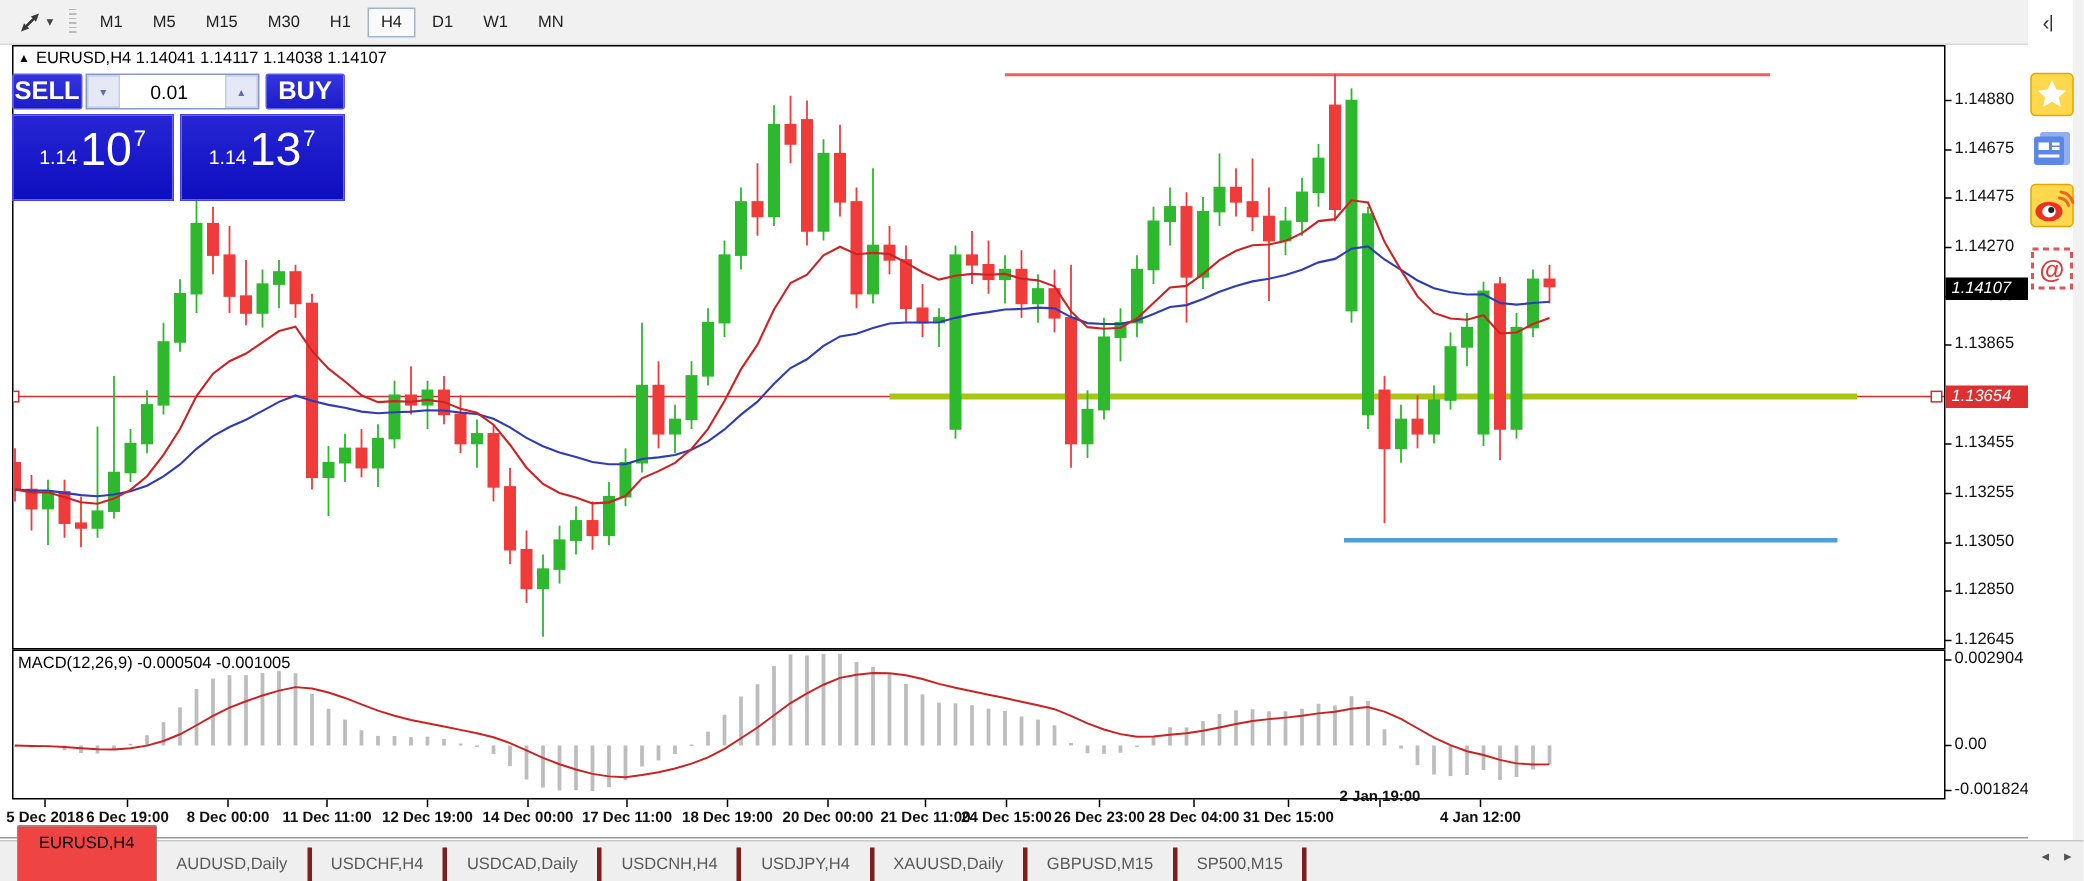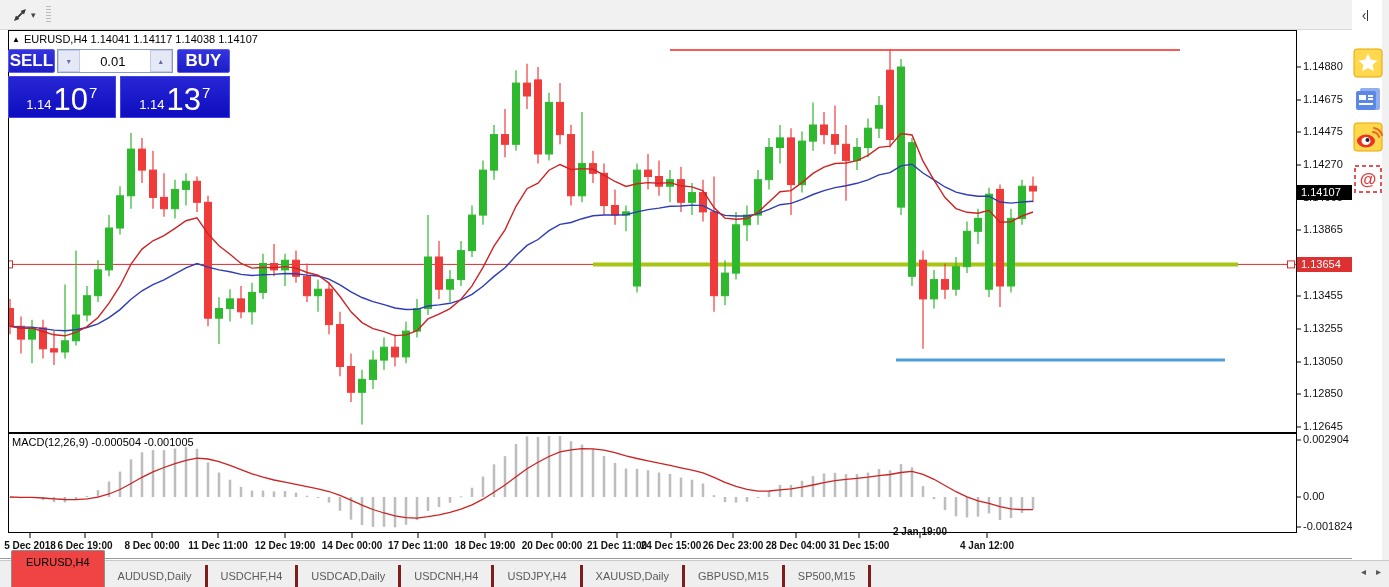--- a/index.html
+++ b/index.html
@@ -12,38 +12,38 @@
   .grip{width:5px;height:18px;margin:0 7px 0 6px;background:repeating-linear-gradient(#bbb,#bbb 1px,#f1f1f1 1px,#f1f1f1 3px);}
   .tf{border:1px solid transparent;background:transparent;font-family:inherit;font-size:11px;color:#222;
     padding:3px 8px;margin-right:2px;cursor:pointer;}
   .tf.active{background:#fafafa;border:1px solid #9fb6c8;}
   
   #plot{position:absolute;left:0;top:0;z-index:1;}
   #labels{position:absolute;left:0;top:0;width:1389px;height:587px;z-index:2;pointer-events:none;}
   .pl{position:absolute;font-size:11px;color:#111;white-space:nowrap;}
   .dt{position:absolute;font-size:10px;color:#111;white-space:nowrap;transform:translateX(-50%);font-weight:bold;}
   .badge{position:absolute;width:56px;height:15px;color:#fff;font-size:11px;line-height:15px;
-    padding-left:4px;white-space:nowrap;}
+    padding-left:4px;white-space:nowrap;font-style:italic;}
   #chart-header{position:absolute;left:12px;top:33px;font-size:11px;color:#000;z-index:3;}
   #chart-header .mark{font-size:8px;vertical-align:1px;margin-right:4px;}
   #macd-label{position:absolute;left:12px;top:436px;font-size:11px;color:#000;z-index:3;}
   
   #trade{position:absolute;left:8px;top:49px;width:222px;z-index:4;}
   #trade .row1{display:flex;height:24px;}
   .tbtn{background:linear-gradient(#3535e0,#1d1dc8);border:1px solid #5c5cf0;color:#fff;
     font-size:17px;font-weight:bold;display:flex;align-items:center;justify-content:center;cursor:pointer;}
   #sell-btn{width:49px;border-radius:2px;}
   #buy-btn{width:56px;border-radius:2px;margin-left:4px;}
   #vol-group{display:flex;height:22px;border:1px solid #8899cc;margin-left:2px;}
   .spin{width:20px;background:#e4e9f5;color:#5b6fae;font-size:8px;display:flex;align-items:center;
     justify-content:center;cursor:pointer;border:1px solid #c2cce6;}
   #vol-input{width:62px;border:none;outline:none;font-family:inherit;font-size:13px;text-align:center;padding-right:6px;}
   #trade .row2{display:flex;margin-top:3px;}
   .qbox{background:linear-gradient(#2626d4,#0e0ec0);border:1px solid #4444e4;height:38px;color:#fff;
-    display:flex;align-items:flex-end;justify-content:center;padding-bottom:2px;cursor:pointer;}
+    display:flex;align-items:flex-end;justify-content:center;padding-bottom:18px;cursor:pointer;}
   #bid-box{width:106px;}
   #ask-box{width:109px;margin-left:4px;}
   .qsmall{font-size:13px;margin:0 2px 3px 0;}
   .qbig{font-size:31px;font-weight:500;line-height:30px;}
   .qsup{font-size:15px;margin:0 0 14px 1px;}
   
   #sidebar{position:absolute;left:1352px;top:0;width:37px;height:560px;background:#fff;z-index:5;}
   #sidebar .graystrip{position:absolute;right:0;top:0;width:7px;height:560px;background:#f1f1f1;}
   #collapse-btn{position:absolute;left:2px;top:5px;width:22px;height:20px;color:#333;cursor:pointer;
     font-size:14px;display:flex;align-items:center;justify-content:center;}
@@ -631,20 +631,31 @@
   <div id="arrange-btn">
     <svg width="16" height="16">
       <polygon points="2,14 7.5,12 4,8.5" fill="#3a3a3a"></polygon>
       <line x1="5" y1="11" x2="10" y2="6" stroke="#3a3a3a" stroke-width="1.6"></line>
       <polygon points="14,2 8.5,4 12,7.5" fill="#3a3a3a"></polygon>
       <line x1="11" y1="5" x2="6" y2="10" stroke="#3a3a3a" stroke-width="1.6"></line>
     </svg>
     <span class="caret">▾</span>
   </div>
   <div class="grip"></div>
+  <div id="tf-buttons" style="display:flex;">
+      <button class="tf">M1</button>
+      <button class="tf">M5</button>
+      <button class="tf">M15</button>
+      <button class="tf">M30</button>
+      <button class="tf">H1</button>
+      <button class="tf active">H4</button>
+      <button class="tf">D1</button>
+      <button class="tf">W1</button>
+      <button class="tf">MN</button>
+    </div>
 </div>
 
 <div id="chart-header">
   <span class="mark">▲</span><span>EURUSD,H4  1.14041 1.14117 1.14038 1.14107</span>
 </div>
 
 <div id="trade">
   <div class="row1">
     <div id="sell-btn" class="tbtn">SELL</div>
     <div id="vol-group">

